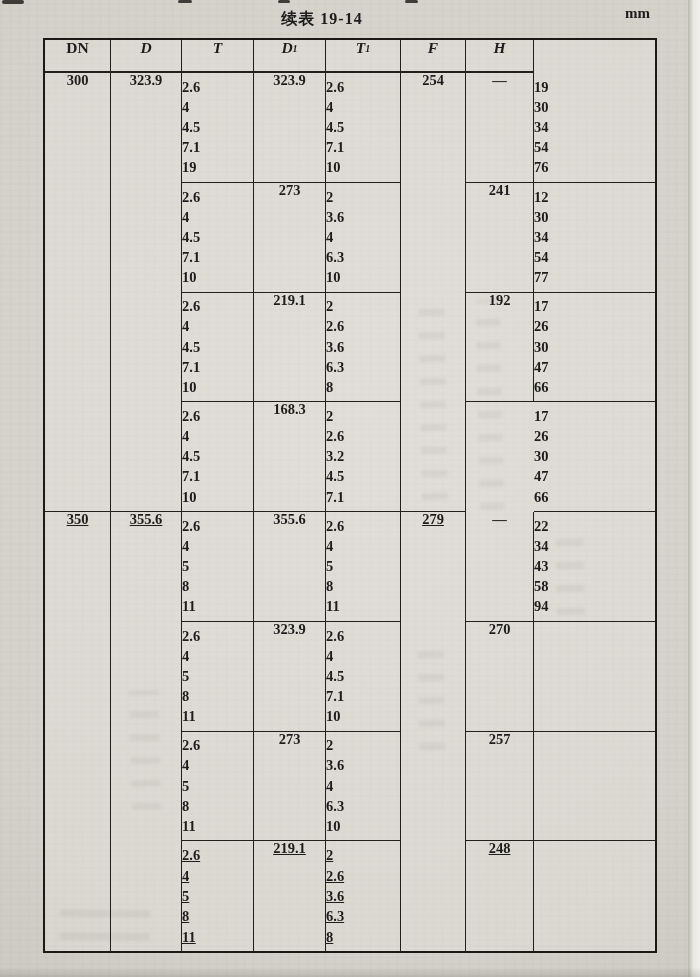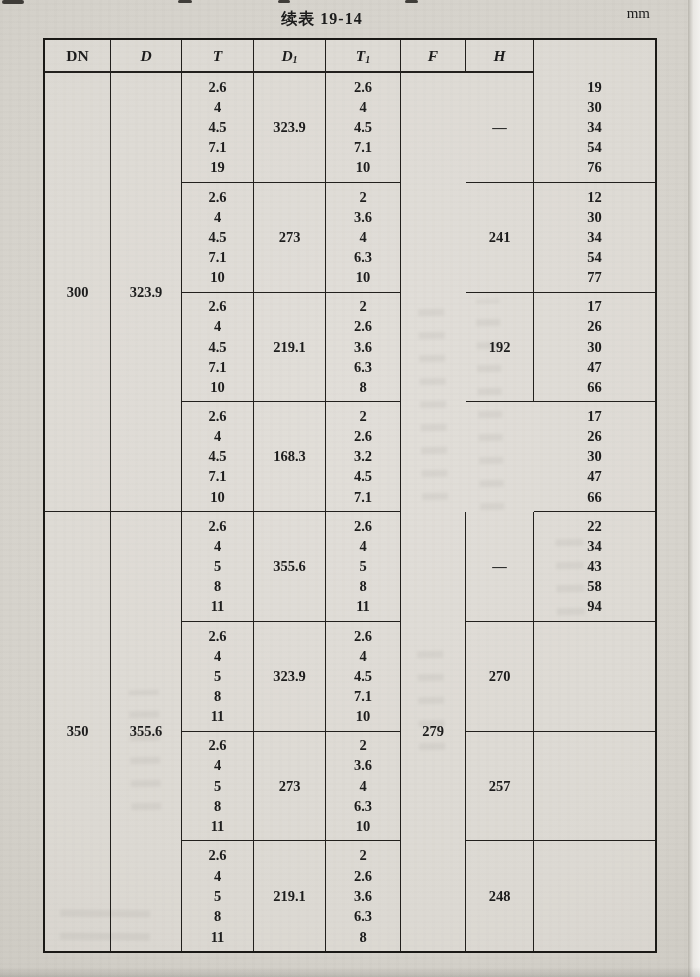--- a/index.html
+++ b/index.html
@@ -31,41 +31,41 @@
   .scan-mark { position: absolute; background: #24221f; border-radius: 2px; opacity: .85; }
   .smudge {
     position: absolute; opacity: .09; filter: blur(1.6px); transform: rotate(-1.2deg);
     background: repeating-linear-gradient(0deg, #4a4740 0 7px, transparent 7px 23px);
   }
 
   .page-title {
     position: absolute; top: 9px; left: 0; right: 56px;
     text-align: center; font-size: 16px; font-weight: bold; letter-spacing: 1px;
   }
-  .unit-label { position: absolute; top: 5px; right: 50px; font-size: 15px; font-weight: 400; }
+  .unit-label { position: absolute; top: 5px; right: 50px; font-size: 15px; font-weight: 700; }
 
   .spec-table {
     position: absolute; left: 43px; top: 38px; width: 614px; height: 915px;
     display: grid;
     grid-template-columns: 66px 71px 72px 72px 75px 65px 68px 1fr;
     grid-template-rows: 33px repeat(40, 1fr);
     border: 2.3px solid #1a1916;
     background: rgba(240, 238, 233, 0.28);
   }
   .cell {
     border-right: 1.4px solid #22201d;
     border-bottom: 1.4px solid #22201d;
-    display: flex; align-items: center; justify-content: center;
+    display: flex; align-items: flex-start; justify-content: center;
     font-size: 14.5px; font-weight: 600; line-height: 1;
   }
   .head { font-size: 15.5px; border-bottom-width: 2px; }
   .it { font-style: italic; }
   .cjk { font-weight: 600; letter-spacing: .5px; }
   .lr { border-right: none; }
-  .lb { border-bottom: none; }
+  .lb { border-bottom: none; text-decoration: underline; }
   .stack { flex-direction: column; justify-content: space-around; padding: 4px 0; }
   .val { height: 15px; display: flex; align-items: center; }
   sub.sm { font-size: 10px; font-style: italic; transform: translateY(4px); }
   sup.sm { font-size: 9.5px; transform: translateY(-4px); font-weight: 600; }
 </style>
 </head>
 <body>
 
 <div class="paper"></div>
 <div class="right-edge"></div>
@@ -111,20 +111,21 @@
   <div class="cell head it" style="grid-area:1/7">
       <span>H</span>
     </div>
 
   <div class="cell" style="grid-row:2/span 20;grid-column:1">300</div>
   <div class="cell lb" style="grid-row:22/span 20;grid-column:1">350</div>
 
   <div class="cell" style="grid-row:2/span 20;grid-column:2">323.9</div>
   <div class="cell lb" style="grid-row:22/span 20;grid-column:2">355.6</div>
 
+  <div class="cell" style="grid-row:2/span 20;grid-column:6">254</div>
   <div class="cell lb" style="grid-row:22/span 20;grid-column:6">279</div>
 
   <div class="cell stack" style="grid-row:2/span 5;grid-column:3">
       <div class="val">2.6</div>
       <div class="val">4</div>
       <div class="val">4.5</div>
       <div class="val">7.1</div>
       <div class="val">19</div>
     </div>
   <div class="cell" style="grid-row:2/span 5;grid-column:4">323.9</div>

